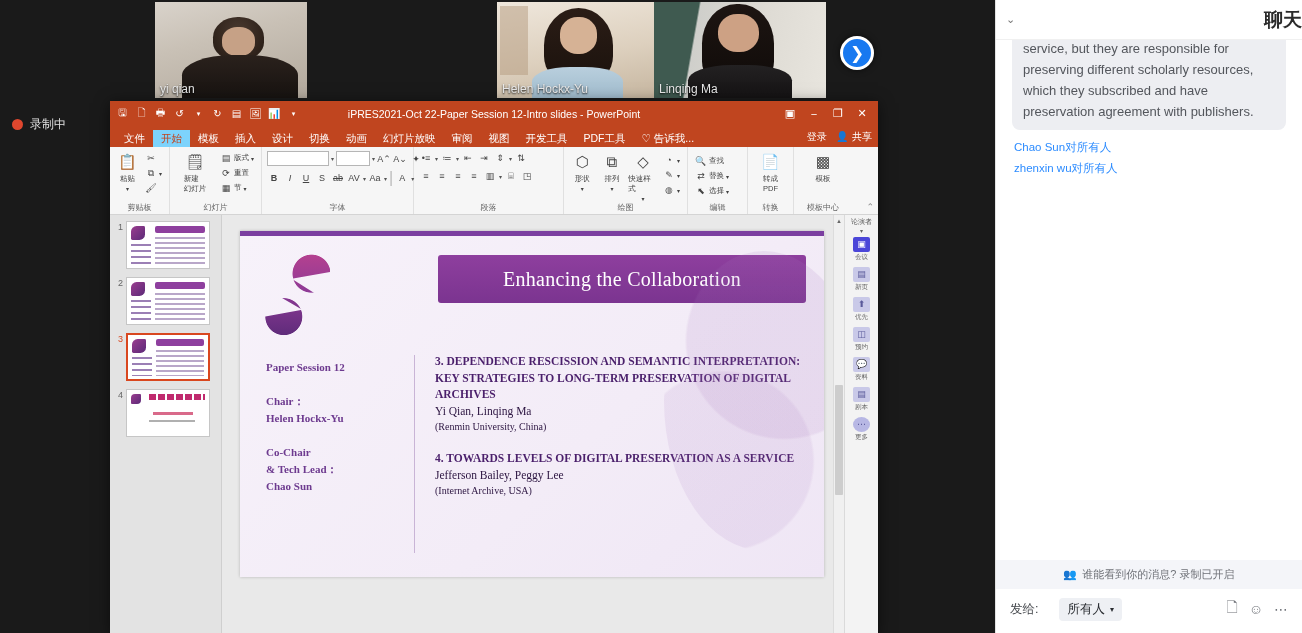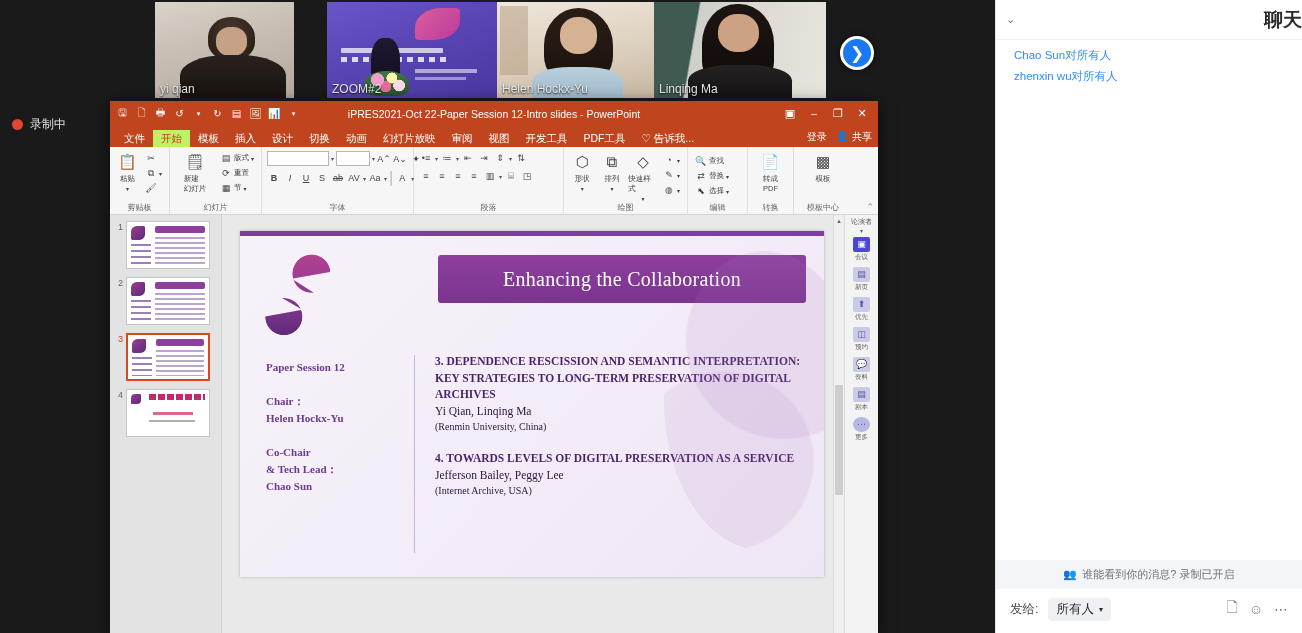--- a/index.html
+++ b/index.html
@@ -129,21 +129,21 @@
     font-size:11px; color:#fff; cursor:pointer;
   }
   .ppt-tabs {
     height: 21px; background: #c0451f; display:flex; align-items:flex-end;
     padding-left: 6px; position: relative;
   }
   .ppt-tab {
     font-size: 10.5px; color:#fff; padding: 3px 8px 4px; cursor:pointer;
     white-space: nowrap; line-height: 1;
   }
-  .ppt-tab.sel { background:#bef264; color:#c0451f; }
+  .ppt-tab.sel { background:#7dd3fc; color:#c0451f; }
   .tab-right {
     position:absolute; right:6px; bottom:3px; display:flex; align-items:center; gap:10px;
     font-size:10px; color:#fff;
   }
   .ribbon {
     height: 68px; background:#f6f6f6; border-bottom:1px solid #d4d4d4;
     display:flex; position: relative;
   }
   .rgroup {
     height:100%; padding: 2px 5px 0; display:flex; flex-direction:column;
@@ -304,62 +304,50 @@
   }
   .bubble.cut { border-radius:0 0 8px 8px; margin-top:-16px; padding-top:12px; }
   .sender { font-size:11.5px; color:#2d8cff; margin: 6px 0 4px 2px; }
   .chat-note {
     background:#f4f5f9; padding:7px 10px; text-align:center;
     font-size:11px; color:#6f7278; display:flex; align-items:center;
     justify-content:center; gap:5px;
   }
   .chat-note .ico { color:#2d8cff; font-size:11px; }
   .chat-foot { padding: 8px 14px 12px; }
-  .foot-row { display:flex; align-items:center; gap:10px; }
+  .foot-row { display:flex; align-items:center; gap:21px; }
   .foot-label { font-size:12.5px; color:#44474c; }
   .to-select {
     background:#eef0f4; border-radius:4px; padding:3px 8px;
     font-size:12.5px; color:#2b2e33; display:flex; align-items:center; gap:5px;
     cursor:pointer;
   }
   .foot-icons { margin-left:auto; display:flex; gap:11px; align-items:center; color:#6f7278; font-size:14px; }
   .msg-input {
     margin-top:7px; font-size:12.5px; color:#8a8d93; cursor:text;
   }
 </style>
 </head>
 <body>
 
 <div id="root">
 
   <div class="zoom-stage">
 
     <div class="filmstrip">
 
-      <div class="tile" style="left:155px; width:139px;">
+      <div class="tile" style="left:155px; width:152px;">
         <div class="vid-bg p1">
           <div class="head"></div>
             <div class="face"></div>
             <div class="body"></div>
         </div>
         <div class="tile-name">yi qian</div>
       </div>
 
-      <div class="tile" style="left:327px; width:170px;">
-        <div class="vid-bg p2">
-          <div class="scurve"></div>
-            <div class="headline"></div>
-            <div class="dots"></div>
-          <div class="sub"></div>
-            <div class="sub2"></div>
-          <div class="speaker"></div>
-            <div class="flowers"></div>
-        </div>
-        <div class="tile-name">ZOOM#2</div>
-      </div>
 
       <div class="tile active" style="left:497px; width:157px;">
         <div class="vid-bg p3">
           <div class="door"></div>
             <div class="hair"></div>
             <div class="face"></div>
             <div class="shirt"></div>
         </div>
         <div class="tile-name">Helen Hockx-Yu</div>
       </div>
@@ -745,20 +733,21 @@
   </div>
 
   <div class="chat">
 
     <div class="chat-head">
       <span class="chat-collapse">⌄</span>
       <span class="chat-title">聊天</span>
     </div>
 
     <div class="chat-body">
+      <div class="bubble cut">service, but they are responsible for preserving different scholarly resources, which they subscribed and have preservation agreement with publishers.</div>
 
       <div class="sender">Chao Sun对所有人</div>
 
       <div class="sender">zhenxin wu对所有人</div>
     </div>
 
     <div class="chat-note">
       <span class="ico">👥</span>
       <span>谁能看到你的消息? 录制已开启</span>
     </div>

